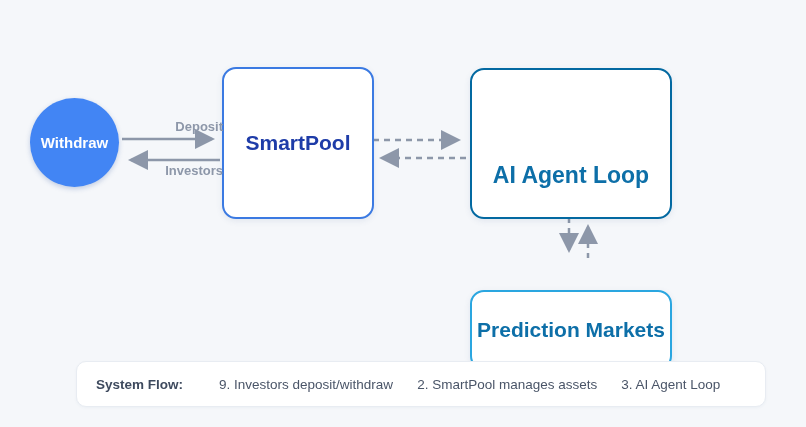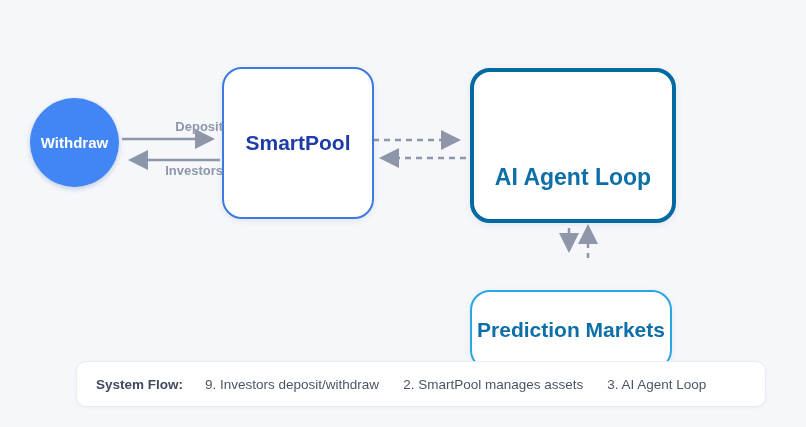--- a/index.html
+++ b/index.html
@@ -16,32 +16,32 @@
   .node-circle{
     position:absolute;left:30px;top:98px;width:89px;height:89px;
     background:#4285f4;border-radius:50%;
     display:flex;align-items:center;justify-content:center;
     color:#ffffff;font-weight:bold;font-size:15px;
     box-shadow:0 2px 5px rgba(40,80,160,0.25);
   }
 
   
   .node-box{
-    position:absolute;background:#ffffff;border-radius:20px;
+    position:absolute;background:#ffffff;border-radius:14px;
     display:flex;align-items:center;justify-content:center;
     box-shadow:0 2px 6px rgba(60,90,140,0.10);
     font-weight:bold;
   }
   .node-smartpool{
     left:222px;top:67px;width:148px;height:148px;
     border:2px solid #3b7ae2;color:#1e3ca8;font-size:21px;
   }
   .node-ai{
     left:470px;top:68px;width:198px;height:147px;
-    border:4px solid #0369a1;color:#0d6fa8;font-size:23px;
+    border:2px solid #0369a1;color:#0d6fa8;font-size:23px;
     align-items:flex-end;padding-bottom:0;
   }
   .node-ai .label-inner{margin-bottom:28px;}
   .node-pm{
     left:470px;top:261px;width:198px;height:76px;
     border:2px solid #2aa6e0;color:#0d6fa8;font-size:21px;margin-top:29px;
   }
 
   
   .edge-label{
@@ -56,21 +56,21 @@
   
   .footer-bar{
     position:absolute;left:76px;top:361px;width:690px;height:46px;
     background:#ffffff;border:1px solid #e8ecf2;border-radius:10px;
     box-sizing:border-box;
     display:flex;align-items:center;
     padding-left:19px;
     font-size:13.5px;color:#4a5568;
     box-shadow:0 1px 3px rgba(60,90,140,0.05);
   }
-  .footer-title{font-weight:bold;color:#3e4a5e;margin-right:22px;}
+  .footer-title{font-weight:bold;color:#3e4a5e;margin-right:36px;}
   .footer-step{margin-right:24px;white-space:nowrap;}
 </style>
 </head>
 <body>
 
 <div class="canvas">
 
   <svg class="arrows" viewBox="0 0 806 427">
     <defs>
       <marker id="ah" viewBox="0 0 10 10" refX="8.5" refY="5" markerWidth="8" markerHeight="8" orient="auto-start-reverse">

